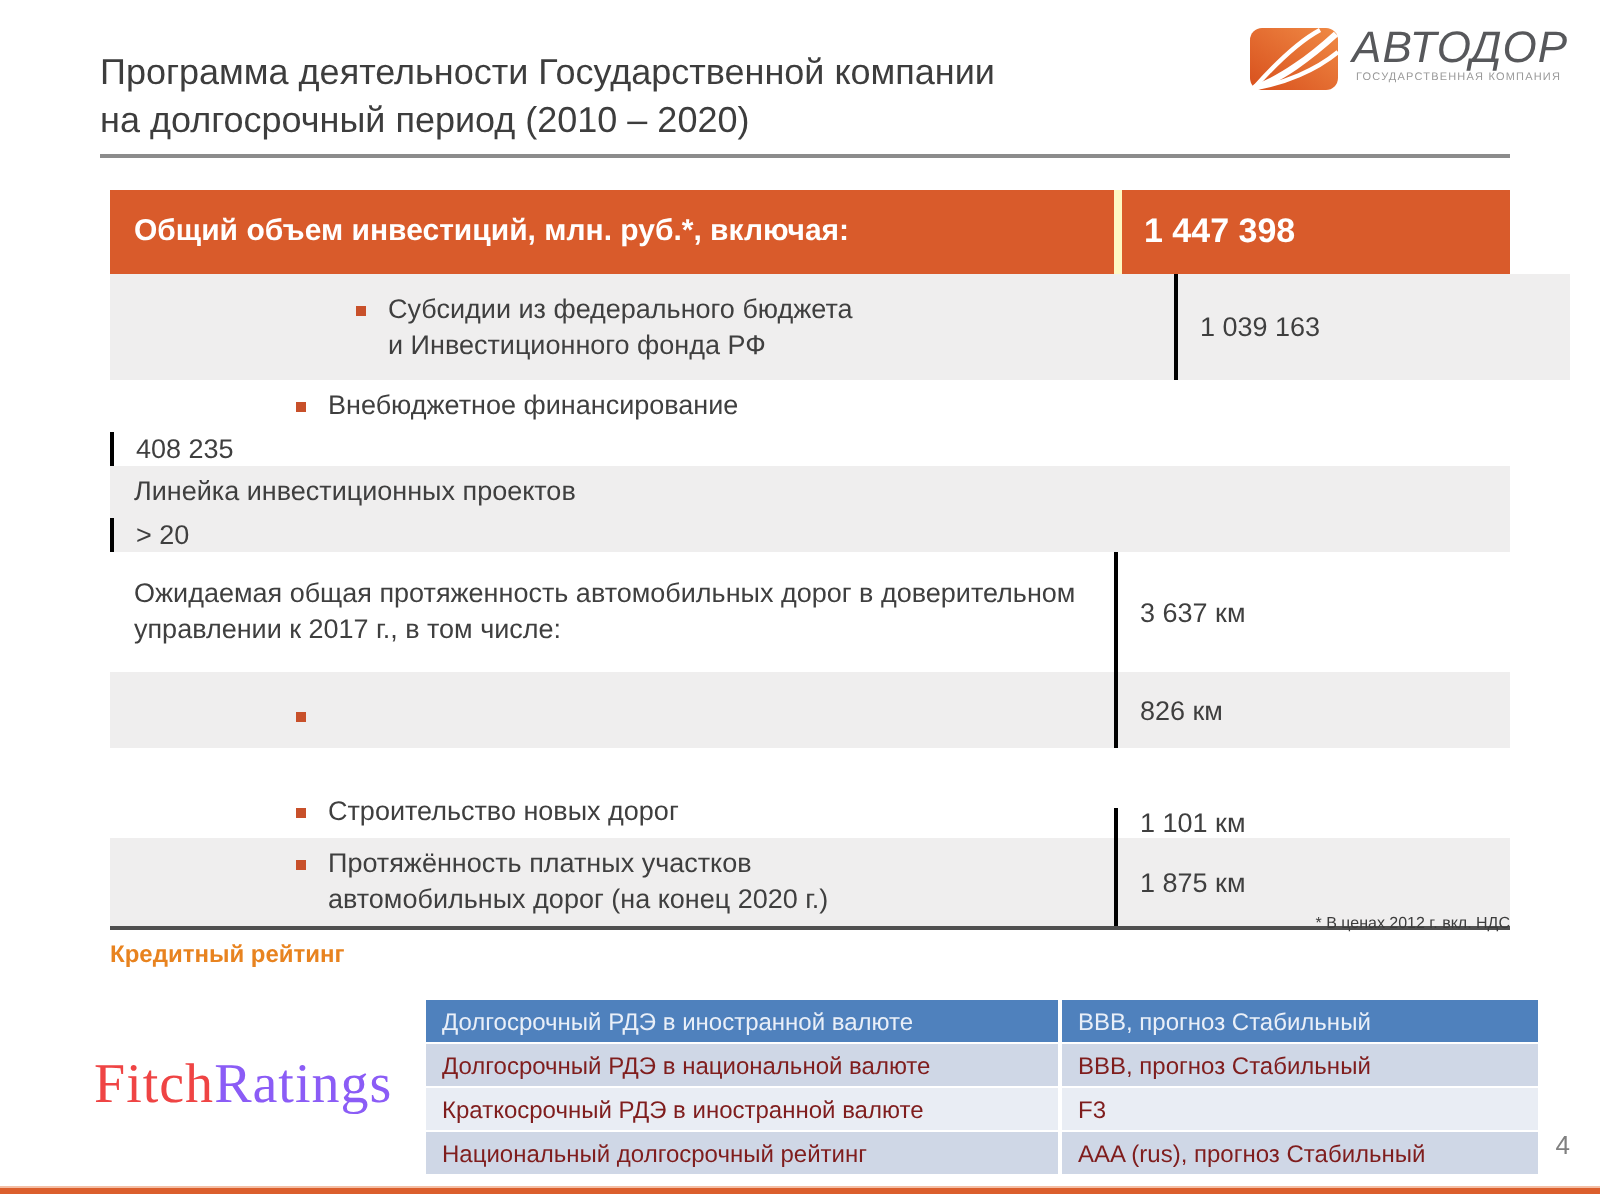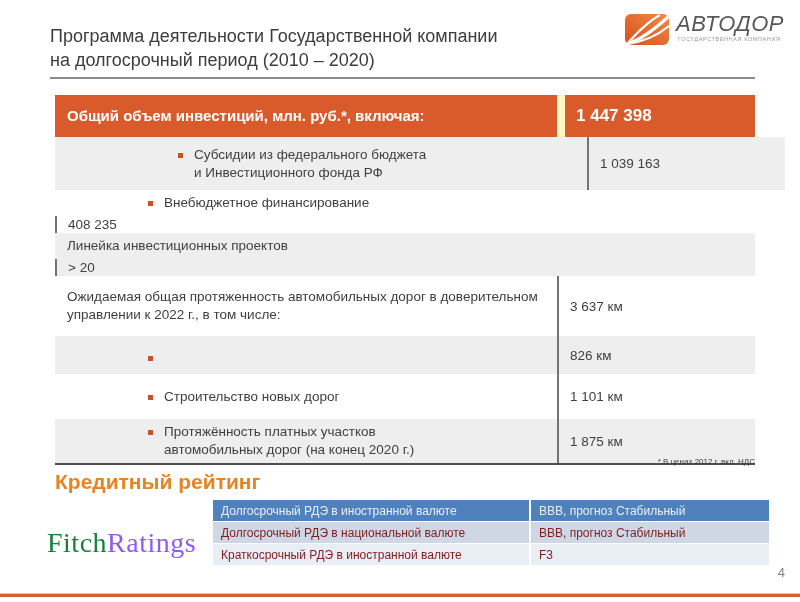--- a/index.html
+++ b/index.html
@@ -14,42 +14,42 @@
   .logo{position:absolute;right:16px;top:13px;display:flex;align-items:flex-start;gap:6px;}
   .logo svg{display:block;}
   .logo-text{display:flex;flex-direction:column;line-height:1;}
   .logo-name{font-size:22px;font-weight:normal;font-style:italic;color:#57585b;letter-spacing:0.5px;}
   .logo-sub{font-size:5.5px;color:#999;letter-spacing:0.6px;margin-top:2px;margin-left:2px;}
 
   
   .inv-table{position:absolute;left:55px;top:95px;width:700px;border-bottom:2px solid #4f4f4f;}
   .inv-row{display:flex;width:100%;}
   .inv-label{width:502px;box-sizing:border-box;display:flex;align-items:center;padding:4px 8px 4px 12px;}
-  .inv-value{flex:1;box-sizing:border-box;border-left:2px solid #737373;display:flex;align-items:center;
+  .inv-value{flex:1;box-sizing:border-box;border-left:2px solid #000000;display:flex;align-items:center;
              padding-left:11px;font-size:13.5px;color:#3f3f3f;}
   .inv-label-inner{display:flex;align-items:flex-start;}
   .lbl{font-size:13.5px;line-height:18px;white-space:pre-line;}
   .bullet{flex:0 0 auto;width:5px;height:5px;background:#c8502a;margin:7px 11px 0 0;}
   .with-bullet{padding-left:81px;}
   .bg-gray{background:#efeeee;}
   .bg-white{background:#ffffff;}
   .inv-row.header{background:#d95b2b;}
   .inv-row.header .inv-label{padding-left:12px;}
   .inv-row.header .lbl{font-size:15px;font-weight:bold;color:#ffffff;}
-  .inv-row.header .inv-value{font-size:17px;font-weight:bold;color:#ffffff;border-left:8px solid #fef9c3;}
+  .inv-row.header .inv-value{font-size:17px;font-weight:bold;color:#ffffff;border-left:4px solid #fef9c3;}
   .rh-42{min-height:42px;} .rh-53{min-height:53px;padding-left:30px;} .rh-43{min-height:43px;flex-direction:column;}
-  .rh-60{min-height:60px;} .rh-38{min-height:38px;} .rh-45{min-height:45px;} .rh-36{min-height:36px;}
+  .rh-60{min-height:60px;} .rh-38{min-height:38px;} .rh-45{min-height:45px;align-items:flex-end;} .rh-36{min-height:36px;}
 
   
   .footnote{position:absolute;right:45px;top:457px;font-size:8px;color:#3c3c3c;}
 
   
-  .cr-heading{position:absolute;left:55px;top:470px;font-size:21px;font-weight:bold;color:#e8831f;}
+  .cr-heading{position:absolute;left:55px;top:470px;font-size:12px;font-weight:bold;color:#e8831f;}
   .fitch{position:absolute;left:47px;top:527px;font-family:"Liberation Serif",serif;font-size:28px;letter-spacing:0.5px;}
-  .fitch-red{color:#15803d;}
+  .fitch-red{color:#ef4444;}
   .fitch-gray{color:#8b5cf6;}
 
   .rt{position:absolute;left:213px;top:500px;width:556px;}
   .rt-row{display:flex;height:21px;margin-bottom:1px;font-size:12px;color:#7f1d1d;}
   .rt-label{width:316px;box-sizing:border-box;padding-left:8px;display:flex;align-items:center;}
   .rt-value{flex:1;box-sizing:border-box;margin-left:2px;padding-left:8px;display:flex;align-items:center;}
   .rt-head{color:#e9eff8;}
   .rt-head .rt-label,.rt-head .rt-value{background:#4f81bd;}
   .rt-a .rt-label,.rt-a .rt-value{background:#cfd7e6;}
   .rt-b .rt-label,.rt-b .rt-value{background:#e9edf4;}
@@ -128,21 +128,21 @@
           <div class="inv-label-inner">
         <span class="lbl">Линейка инвестиционных проектов</span>
       </div>
         </div>
       <div class="inv-value">&gt; 20</div>
     </div>
 
     <div class="inv-row bg-white rh-60">
       <div class="inv-label">
           <div class="inv-label-inner">
-        <span class="lbl">Ожидаемая общая протяженность автомобильных дорог в доверительном управлении к 2022 г., в том числе:</span>
+        <span class="lbl">Ожидаемая общая протяженность автомобильных дорог в доверительном управлении к 2017 г., в том числе:</span>
       </div>
         </div>
       <div class="inv-value">3 637 км</div>
     </div>
 
     <div class="inv-row bg-gray rh-38">
       <div class="inv-label">
           <div class="inv-label-inner with-bullet">
         <span class="bullet"></span>
       </div>
@@ -185,18 +185,22 @@
       <div class="rt-value">BBB, прогноз Стабильный</div>
     </div>
     <div class="rt-row rt-a">
       <div class="rt-label">Долгосрочный РДЭ в национальной валюте</div>
       <div class="rt-value">BBB, прогноз Стабильный</div>
     </div>
     <div class="rt-row rt-b">
       <div class="rt-label">Краткосрочный РДЭ в иностранной валюте</div>
       <div class="rt-value">F3</div>
     </div>
+    <div class="rt-row rt-a">
+      <div class="rt-label">Национальный долгосрочный рейтинг</div>
+      <div class="rt-value">AAA (rus), прогноз Стабильный</div>
+    </div>
   </div>
 
   <div class="page-num">4</div>
   <div class="bottom-rule"></div>
 
 </div>
 
 </body></html>

